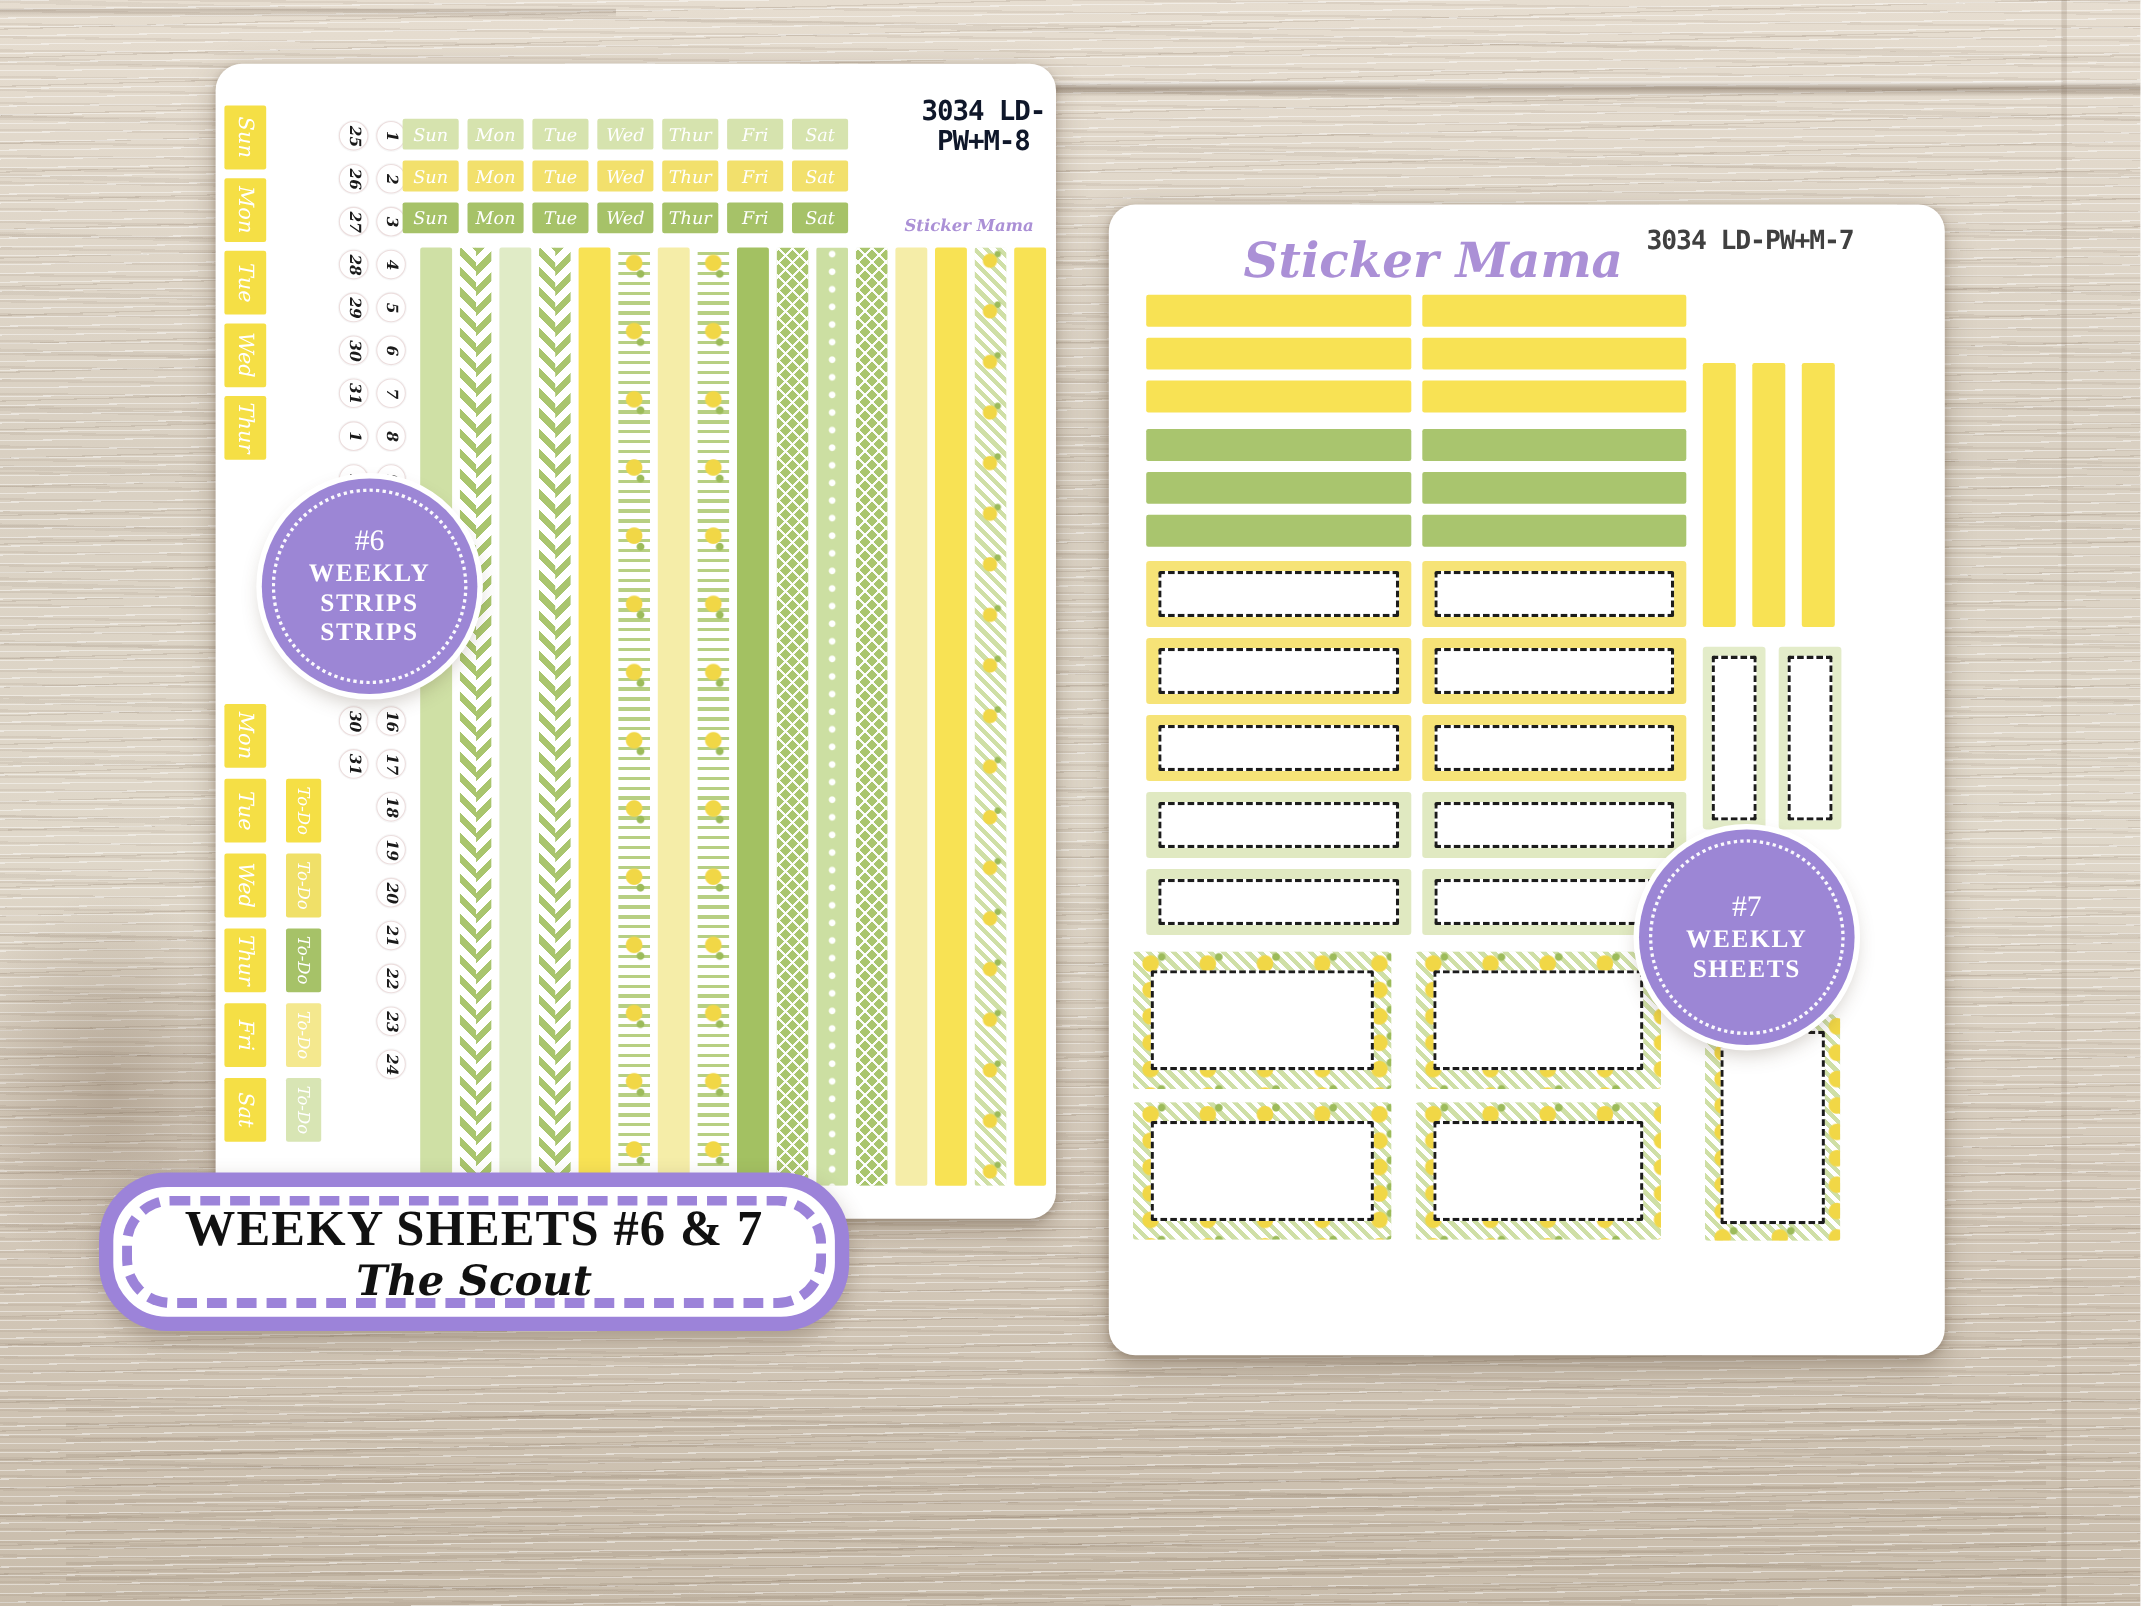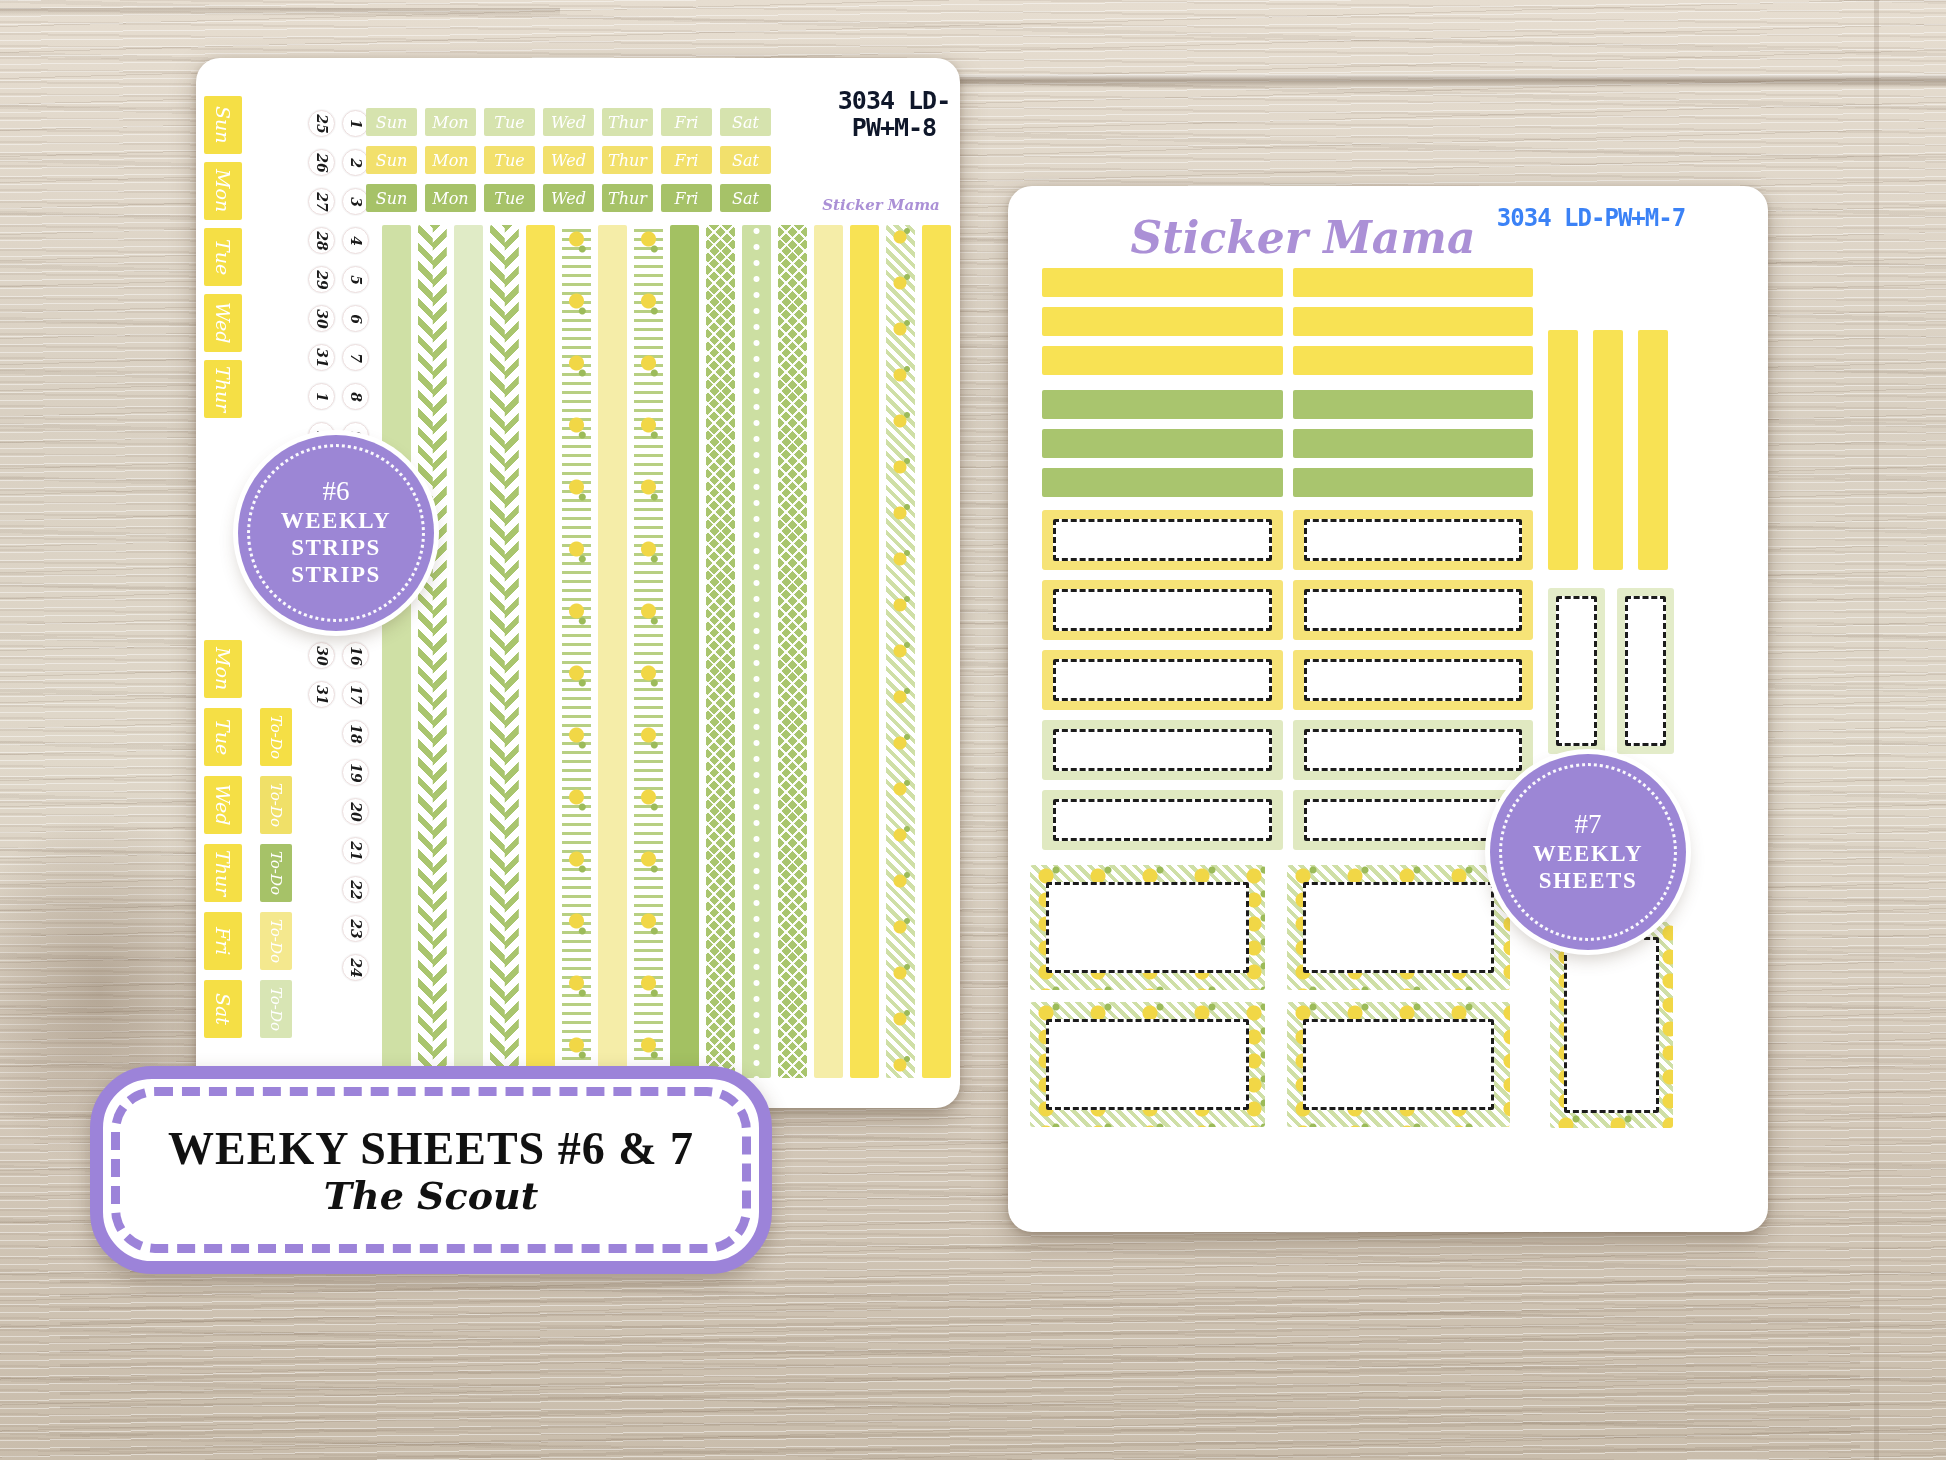--- a/index.html
+++ b/index.html
@@ -126,21 +126,21 @@
   .badge-line { font-family:"Liberation Serif", serif; font-weight:bold; font-size:23px;
     line-height:1.18; letter-spacing:1.5px; }
   .s1-badge { left:42px; top:377px; }
   .s2-badge { left:482px; top:568px; }
 
   
   .s2-brand { position:absolute; left:70px; top:0px; width:450px; text-align:center;
     color:#ab90d6; font-weight:bold; font-size:44px; }
   .s2-code { position:absolute; left:468px; top:18px; width:230px; text-align:center;
     font-family:"DejaVu Sans Mono", monospace; font-weight:bold; font-size:24px;
-    letter-spacing:-1px; color:#3b82f6; }
+    letter-spacing:-1px; color:#404040; }
 
   .s2-strips-c1 { position:absolute; left:34px;  top:82px; width:241px; gap:10px; }
   .s2-strips-c2 { position:absolute; left:285px; top:82px; width:240px; gap:10px; }
   .st { height:29px; border-radius:2px; width:100%; }
   .st-yellow { background:#f8e254; }
   .st-green  { background:#a9c56e; }
   .st-yellow + .st-green { margin-top:5px; }
 
   .s2-bars { position:absolute; left:540px; top:144px; display:flex; gap:15px; }
   .s2-bars .st { width:30px; height:240px; }
@@ -163,21 +163,21 @@
   .s2-lemons-c1 { position:absolute; left:22px;  top:679px; width:235px; gap:12px; }
   .s2-lemons-c2 { position:absolute; left:279px; top:679px; width:223px; gap:12px; }
   .lemonbox { height:125px; padding:17px 16px; border-radius:3px; }
 
   .s2-side { position:absolute; left:540px; top:402px; display:flex; gap:12px; }
   .sidebox { width:57px; height:166px; background:#e3ecc9; padding:8px; border-radius:3px; }
   .s2-lemon-tall { position:absolute; left:542px; top:736px; width:123px; height:206px;
     padding:15px 14px; border-radius:3px; }
 
   
-  .title-box { position:absolute; left:90px; top:1066px; width:682px; height:208px;
+  .title-box { position:absolute; left:90px; top:1066px; width:682px; height:144px;
     background:#fff; border:13px solid #9c83d9; border-radius:62px;
     box-shadow:0 8px 20px rgba(80,60,40,.30); z-index:6;padding-left:25px; }
   .title-inner { position:absolute; inset:8px; border:9px dashed #9c83d9; border-radius:44px;
     display:flex; flex-direction:column; align-items:center; justify-content:center; }
   .title-line1 { font-family:"Liberation Serif", serif; font-weight:bold; font-size:46px;
     letter-spacing:1px; color:#111; }
   .title-line2 { font-family:"DejaVu Serif", serif; font-style:italic; font-weight:bold;
     font-size:38px; color:#111; margin-top:-2px; }
 </style>
 </head>

